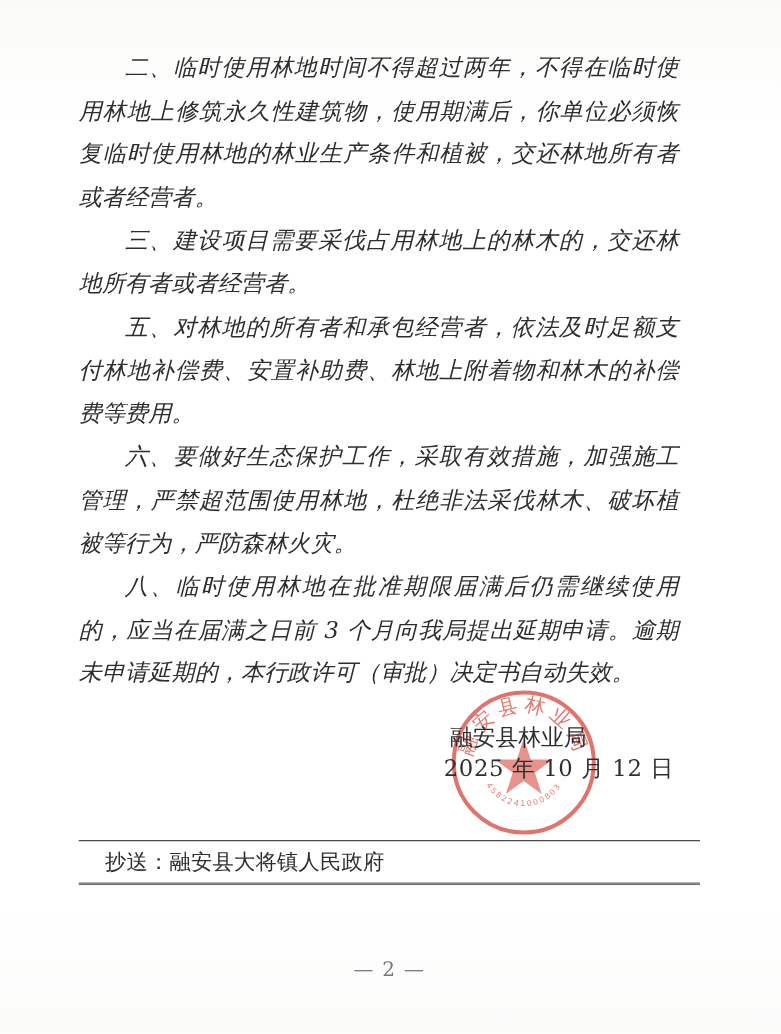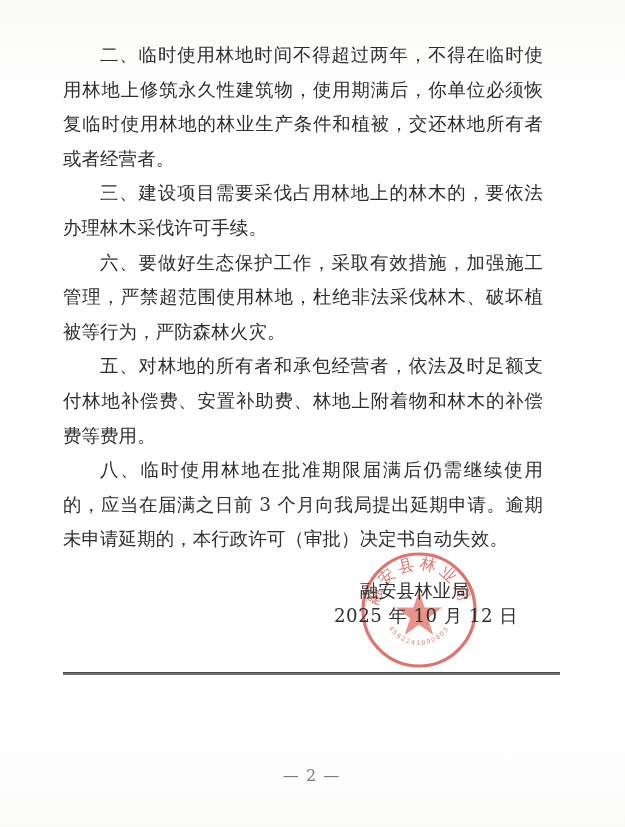--- a/index.html
+++ b/index.html
@@ -36,41 +36,42 @@
   .para {
     margin: 0;
     font-size: 18.4px;
     line-height: 34.6px;
     color: #2e2e30;
     text-align: justify;
     text-align-last: left;
     text-indent: 37px;
     letter-spacing: 0.15px;
     font-family: "DejaVu Serif", "Liberation Serif", serif;
+    font-style: italic;
     -webkit-font-smoothing: antialiased;
   }
 
   
   #signature-block {
     position: absolute;
     left: 330px;
     top: 578px;
     width: 230px;
     z-index: 3;
   }
   .sig-line {
     margin: 0;
     font-size: 18.2px;
     line-height: 25px;
     color: #2e2e30;
     white-space: nowrap;
     font-family: "DejaVu Serif", "Liberation Serif", serif;
   }
   #sig-org { padding-left: 30px; }
-  #sig-date { padding-left: 4px; letter-spacing: 0.5px; }
+  #sig-date { padding-left: 4px; letter-spacing: 0.5px; text-align: center; }
 
   
   #seal {
     position: absolute;
     left: 360px;
     top: 551px;
     width: 118px;
     height: 118px;
     z-index: 2;
     opacity: 0.88;
@@ -122,23 +123,23 @@
     font-family: "DejaVu Serif", "Liberation Serif", serif;
   }
 </style>
 </head>
 <body>
 
 <div id="page">
 
   <div id="body-text">
     <p class="para">二、临时使用林地时间不得超过两年，不得在临时使用林地上修筑永久性建筑物，使用期满后，你单位必须恢复临时使用林地的林业生产条件和植被，交还林地所有者或者经营者。</p>
-    <p class="para">三、建设项目需要采伐占用林地上的林木的，要依法办理林木采伐许可手续。</p>
+    <p class="para">三、建设项目需要采伐占用林地上的林木的，交还林地所有者或者经营者。</p>
+    <p class="para">五、对林地的所有者和承包经营者，依法及时足额支付林地补偿费、安置补助费、林地上附着物和林木的补偿费等费用。</p>
     <p class="para">六、要做好生态保护工作，采取有效措施，加强施工管理，严禁超范围使用林地，杜绝非法采伐林木、破坏植被等行为，严防森林火灾。</p>
-    <p class="para">五、对林地的所有者和承包经营者，依法及时足额支付林地补偿费、安置补助费、林地上附着物和林木的补偿费等费用。</p>
     <p class="para">八、临时使用林地在批准期限届满后仍需继续使用的，应当在届满之日前 3 个月向我局提出延期申请。逾期未申请延期的，本行政许可（审批）决定书自动失效。</p>
   </div>
 
   <div id="seal">
     <svg viewBox="0 0 118 118" xmlns="http://www.w3.org/2000/svg">
       <defs>
         <path id="arcTop" d="M 18,59 A 41,41 0 0 1 100,59" fill="none"></path>
         <path id="arcBot" d="M 24,59 A 35,35 0 0 0 94,59" fill="none"></path>
       </defs>
       <circle cx="59" cy="59" r="56" fill="none" stroke="#d9544a" stroke-width="3.2" opacity="0.92"></circle>
@@ -153,19 +154,22 @@
     </svg>
   </div>
 
   <div id="signature-block">
     <p class="sig-line" id="sig-org">融安县林业局</p>
     <p class="sig-line" id="sig-date">2025 年 10 月 12 日</p>
   </div>
 
   <div id="footer">
     <hr class="rule">
+    <div class="footer-row">
+      <span class="footer-text"><span>抄送：</span><span>融安县大将镇人民政府</span></span>
+    </div>
     <hr class="rule thin">
     <hr class="rule thin">
   </div>
 
   <div id="page-number">— 2 —</div>
 
 </div>
 
 </body></html>

